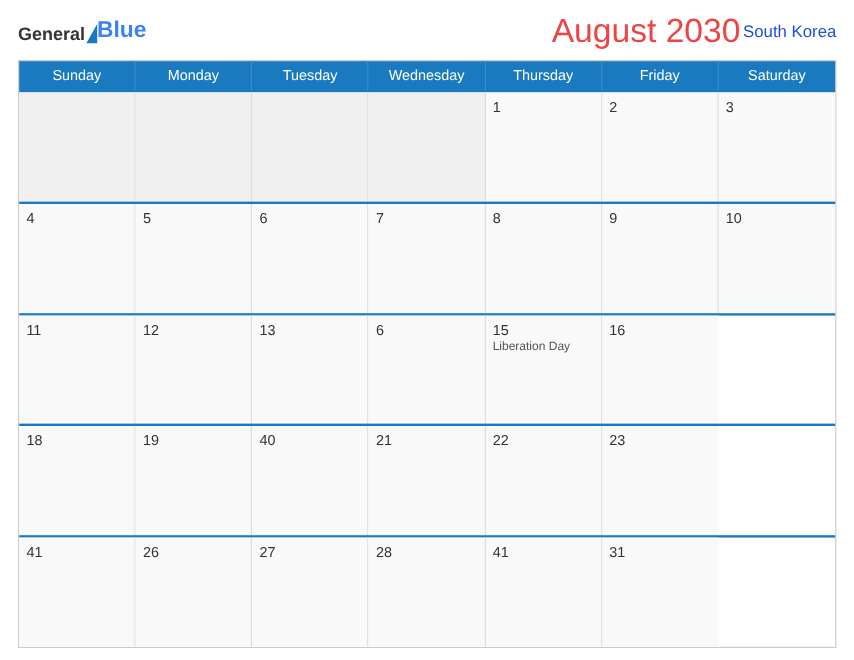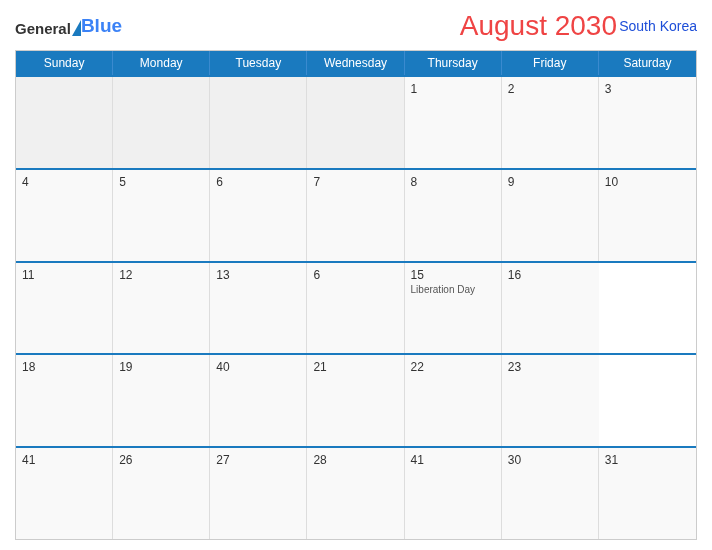--- a/index.html
+++ b/index.html
@@ -231,21 +231,18 @@
           <div class="day-cell">
             <span class="day-num">27</span>
           </div>
           <div class="day-cell">
             <span class="day-num">28</span>
           </div>
           <div class="day-cell">
             <span class="day-num">41</span>
           </div>
           <div class="day-cell">
-            <span class="day-num">30</span>
-          </div>
-          <div class="day-cell">
             <span class="day-num">31</span>
           </div>
         </div>
       </div>
   </div>
 </div>
 
 </body></html>

